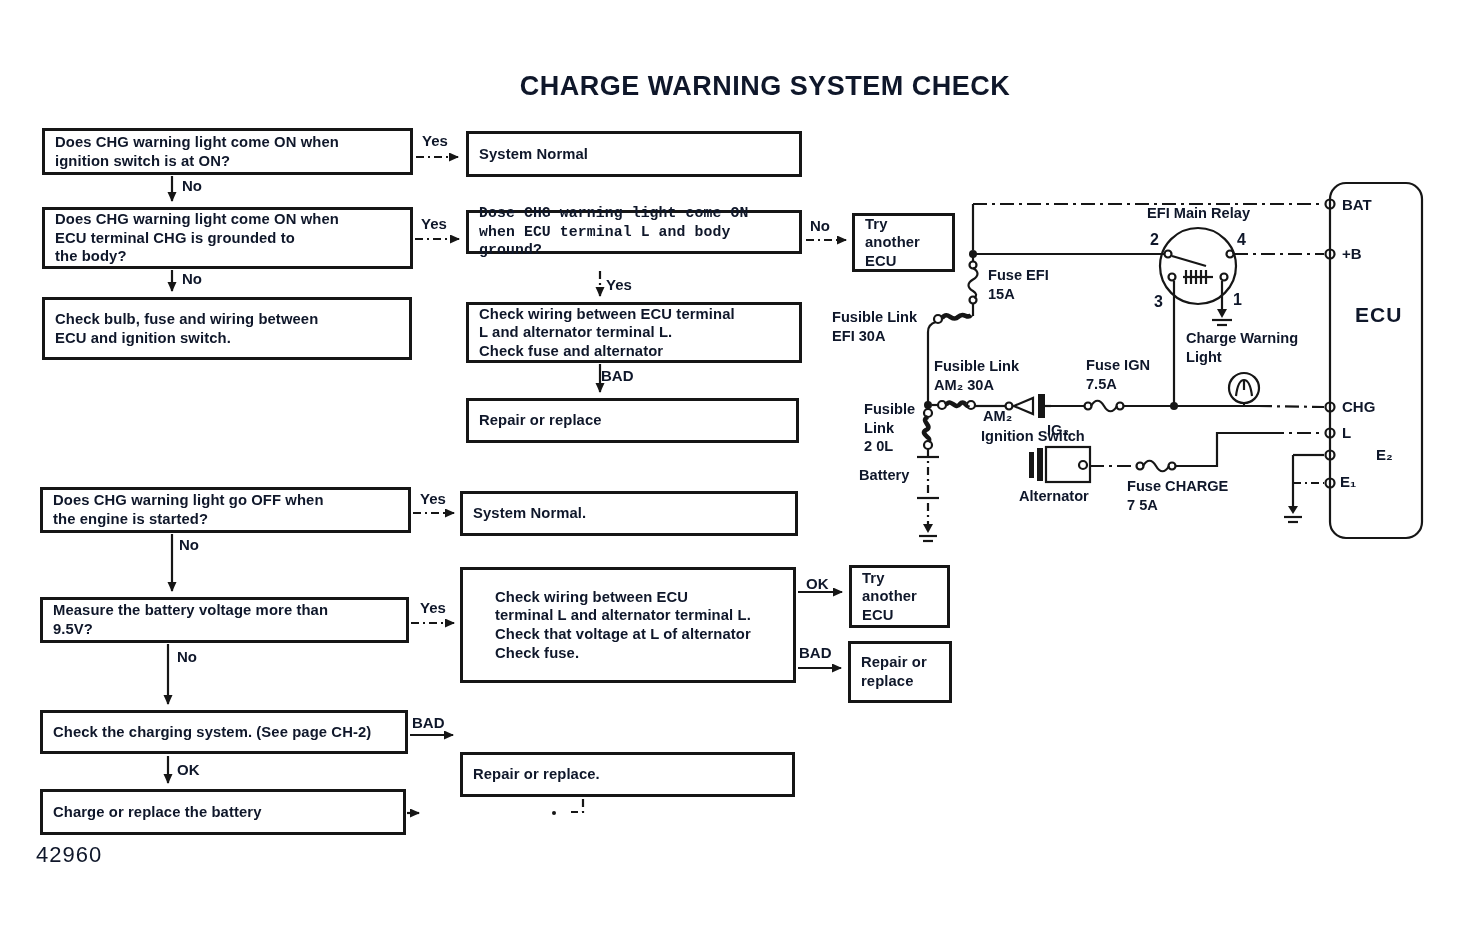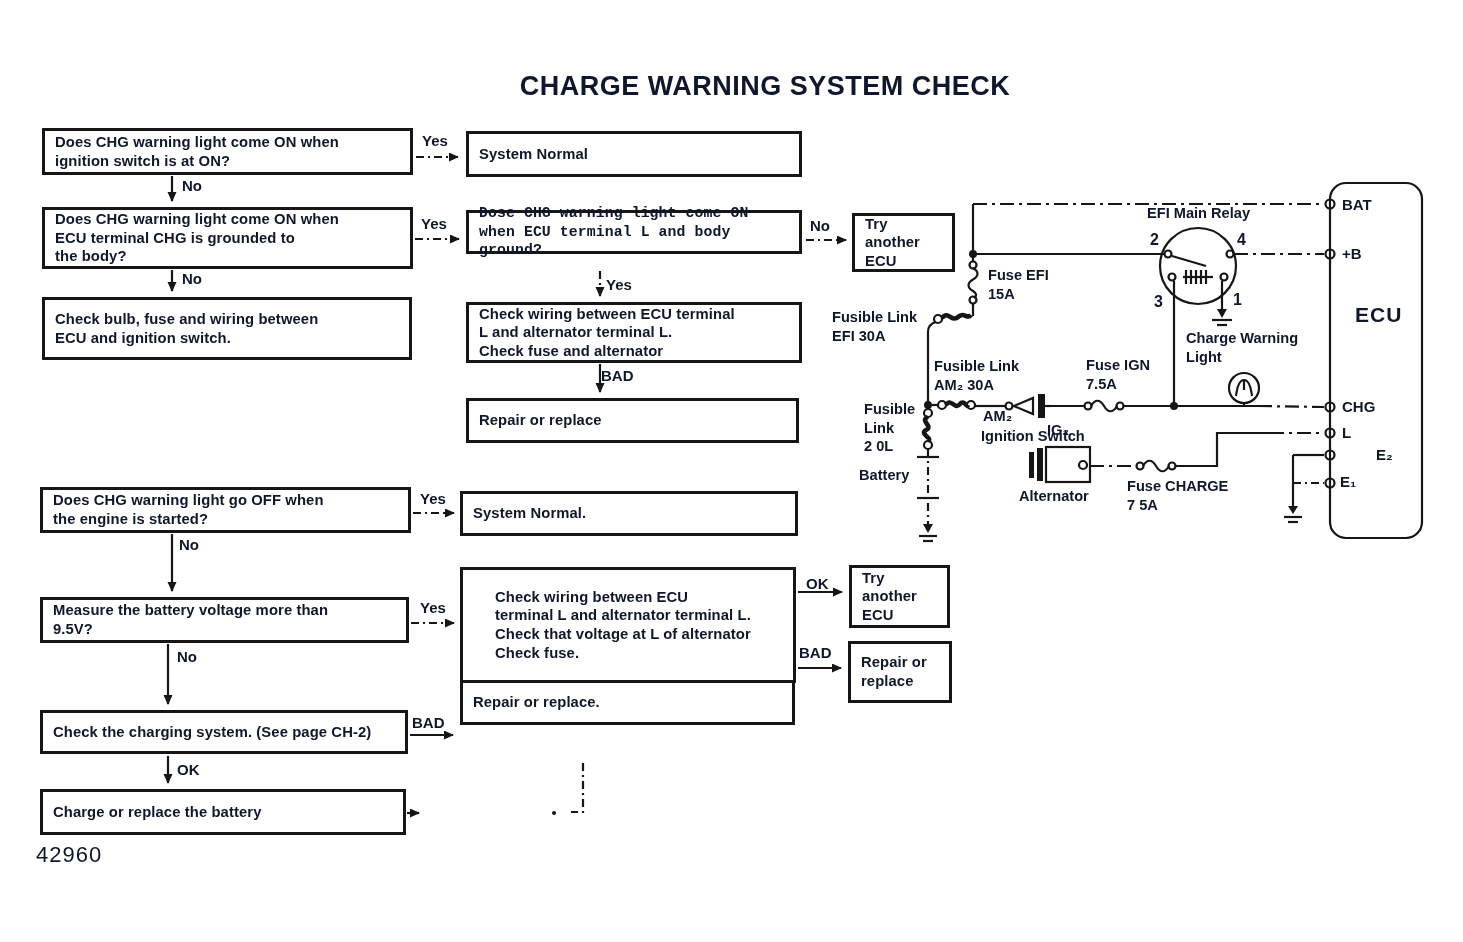--- a/index.html
+++ b/index.html
@@ -214,21 +214,21 @@
 9.5V?</div>
   <div class="fbox" style="left:460px;top:567px;width:336px;height:116px;padding-left:32px;">Check wiring between ECU
 terminal L and alternator terminal L.
 Check that voltage at L of alternator
 Check fuse.</div>
   <div class="fbox" style="left:849px;top:565px;width:101px;height:63px;">Try another
 ECU</div>
   <div class="fbox" style="left:848px;top:641px;width:104px;height:62px;">Repair or
 replace</div>
   <div class="fbox" style="left:40px;top:710px;width:368px;height:44px;">Check the charging system. (See page CH-2)</div>
-  <div class="fbox" style="left:460px;top:680px;width:335px;height:45px;">Repair or replace.</div>
+  <div class="fbox" style="left:460px;top:752px;width:335px;height:45px;">Repair or replace.</div>
   <div class="fbox" style="left:40px;top:789px;width:366px;height:46px;">Charge or replace the battery</div>
 
   <div class="lbl" style="left:422px;top:132px;">Yes</div>
   <div class="lbl" style="left:182px;top:177px;">No</div>
   <div class="lbl" style="left:421px;top:215px;">Yes</div>
   <div class="lbl" style="left:810px;top:217px;">No</div>
   <div class="lbl" style="left:182px;top:270px;">No</div>
   <div class="lbl" style="left:606px;top:276px;">Yes</div>
   <div class="lbl" style="left:601px;top:367px;">BAD</div>
   <div class="lbl" style="left:420px;top:490px;">Yes</div>

